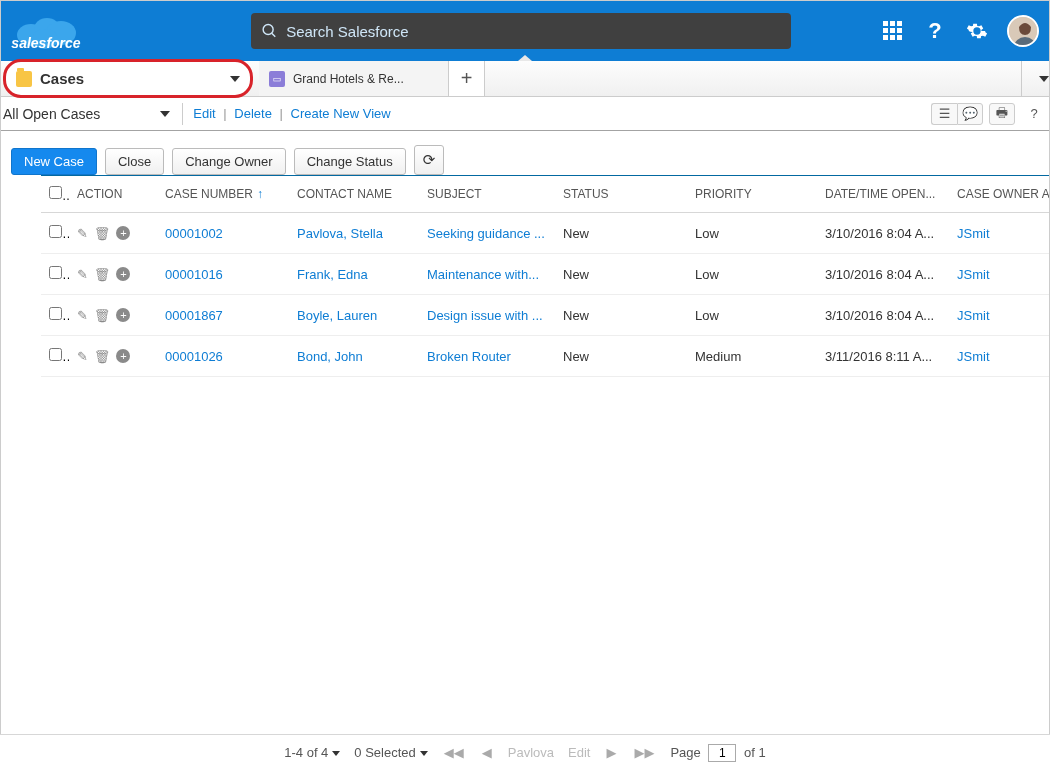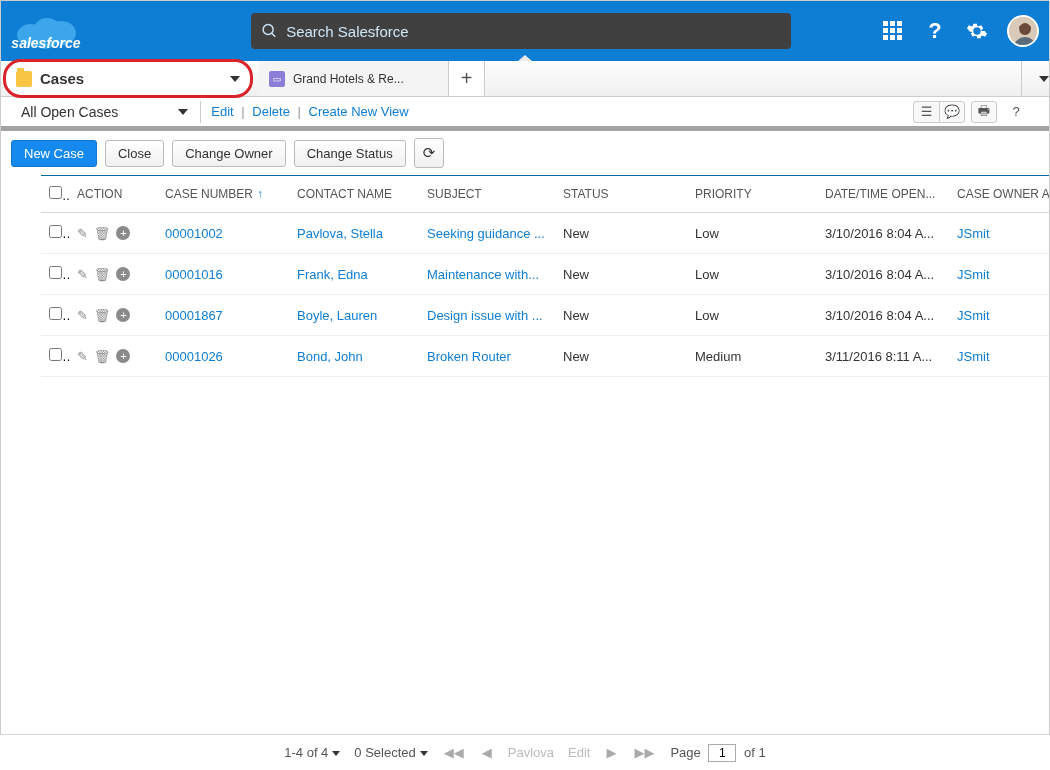--- a/index.html
+++ b/index.html
@@ -26,35 +26,35 @@
 .tab-icon-folder { width: 16px; height: 16px; background: #f8c545; border-radius: 2px; margin-right: 8px; position: relative; }
 .tab-icon-folder::before { content:""; position:absolute; top:-3px; left:1px; width:7px; height:3px; background:#f8c545; border-radius:1px 1px 0 0; }
 .tab-caret { margin-left: auto; width:0;height:0;border-left:5px solid transparent;border-right:5px solid transparent;border-top:6px solid #333; }
 .tab.second-tab { width: 190px; background: #f4f4f4;}
 .tab.second-tab .tab-icon-square { width:16px;height:16px;background:#8b7dd8;border-radius:2px;margin-right:8px;display:flex;align-items:center;justify-content:center;color:#fff;font-size:9px; }
 .tab.second-tab .tab-label { color:#333; font-size:12px; white-space:nowrap; overflow:hidden; text-overflow:ellipsis; max-width: 140px; }
 .tab.add-tab { width:36px; justify-content:center; font-size:20px; color:#555; cursor:pointer; }
 .tabs-end { margin-left:auto; width:28px; border-left:1px solid #ccc; display:flex; align-items:center; justify-content:center; }
 
 
-.viewbar { height: 34px; display:flex; align-items:center; padding: 0 20px; border-bottom: 5px solid #a3a3a3; }
+.viewbar { height: 34px; display:flex; align-items:center; padding: 0 2px; border-bottom: 1px solid #a3a3a3; }
 .view-select { display:flex; align-items:center; gap:60px; font-size:14px; color:#333; cursor:pointer; border-right: 1px solid #ccc; padding-right: 12px; margin-right: 10px; height: 22px;}
 .view-select .caret { width:0;height:0;border-left:5px solid transparent;border-right:5px solid transparent;border-top:6px solid #333; }
 .view-links { color:#0e7dd4; font-size:13px; }
 .view-links a { color:#0e7dd4; text-decoration:none; cursor:pointer; }
 .view-links .sep { color:#999; margin:0 4px; }
 .viewbar-spacer { flex:1; }
 .view-icons { display:flex; align-items:center; gap:0; }
 .vbtn { width:26px; height:22px; border:1px solid #ccc; display:flex; align-items:center; justify-content:center; font-size:13px; color:#555; cursor:pointer; background:#f8f8f8; margin-left: 6px; }
 .vbtn.group-left { border-radius: 3px 0 0 3px; margin-left: 6px; border-right: none;}
 .vbtn.group-right { border-radius: 0 3px 3px 0; margin-left: 0; }
 .vbtn.single { border-radius: 3px; }
 
 
-.actionbar { height: 44px; display:flex; align-items:center; padding: 0 10px; gap: 8px; }
+.actionbar { height: 44px; display:flex; align-items:flex-end; padding: 0 10px; gap: 8px; }
 .btn { border:1px solid #bbb; background:linear-gradient(#fff,#f0f0f0); border-radius:3px; padding: 5px 12px; font-size:13px; color:#333; cursor:pointer; }
 .btn.primary { background:#1589ee; border-color:#1075cc; color:#fff; }
 .btn.iconbtn { padding: 5px 8px; font-size:15px; }
 
 
 .table-wrap { border-top:1px solid #0369a1;margin-left:40px; }
 table.cases { width:100%; border-collapse: collapse; table-layout: fixed; }
 table.cases th { text-align:left; font-size:12px; font-weight:normal; color:#555; padding: 10px 8px; border-bottom:1px solid #d7d7d7; background:#fff; white-space:nowrap; overflow:hidden; text-overflow:ellipsis; }
 table.cases th.sortable { cursor:pointer; }
 table.cases td { padding: 12px 8px; border-bottom:1px solid #eee; font-size:13px; vertical-align: middle; white-space:nowrap; overflow:hidden; text-overflow:ellipsis;}

